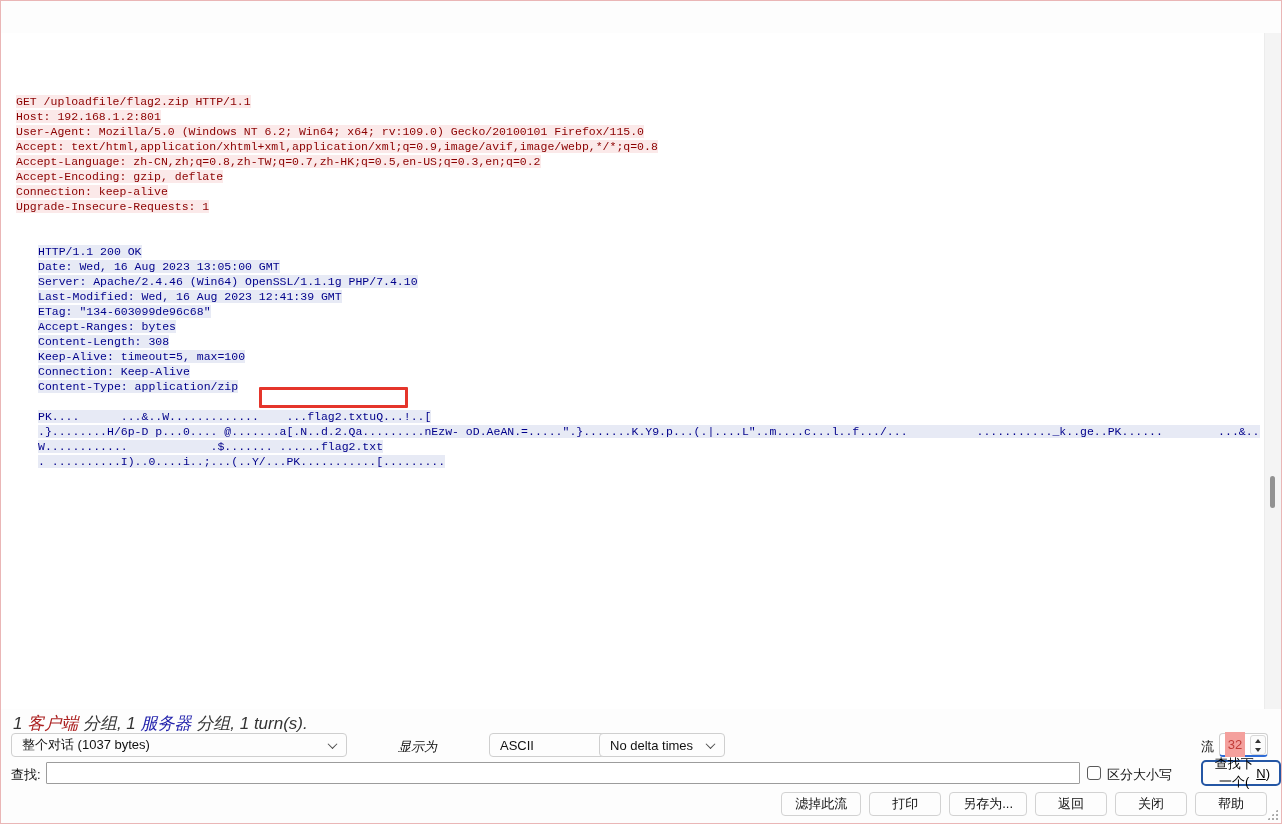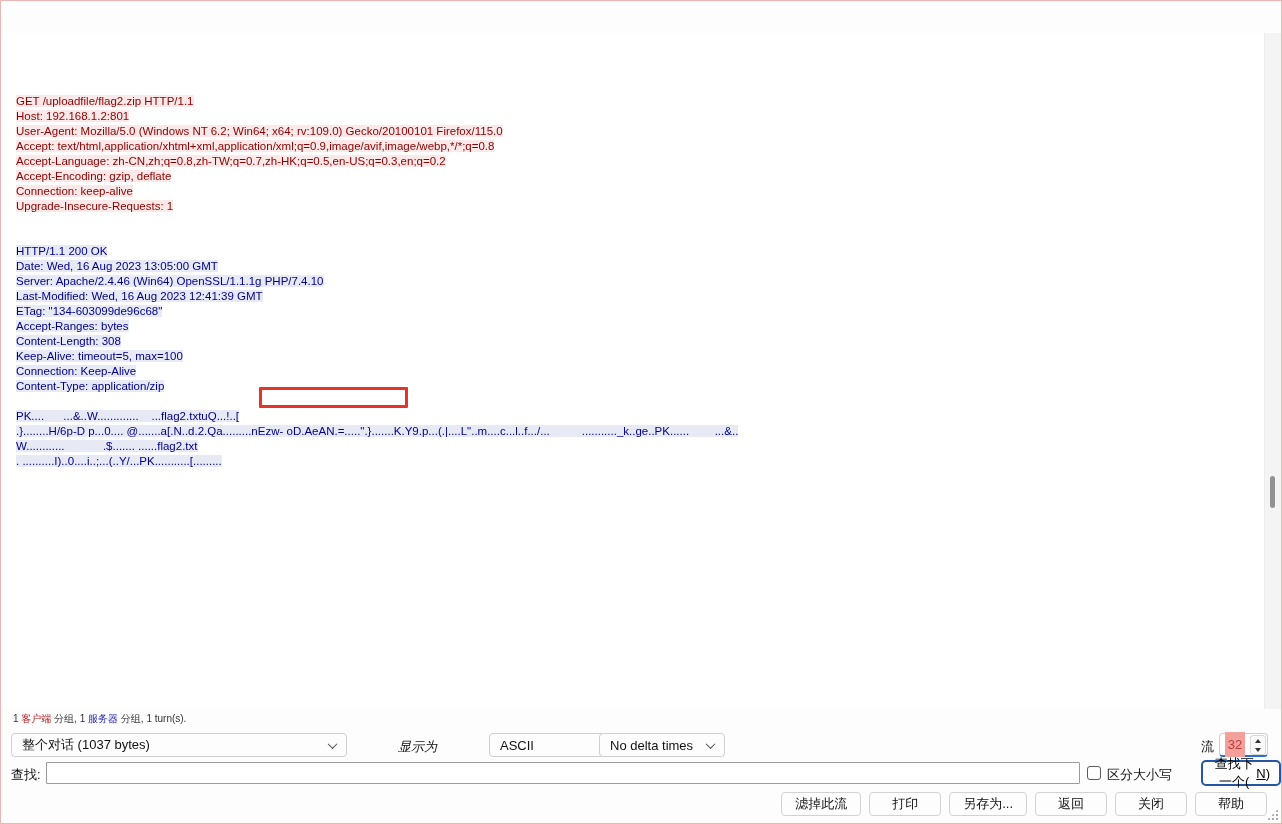--- a/index.html
+++ b/index.html
@@ -15,31 +15,31 @@
   .app-icon { width:18px; height:18px; margin:0 9px 0 11px; flex:none; }
   .title-text { font-size:12.5px; color:#1a1a1a; white-space:nowrap; }
   .win-controls { margin-left:auto; display:flex; height:100%; }
   .win-btn { width:46px; height:100%; display:flex; align-items:center; justify-content:center; cursor:default; }
   .ic-min { width:11px; height:1px; background:#1a1a1a; }
   .ic-max { width:10px; height:10px; border:1.2px solid #1a1a1a; border-radius:2px; }
   .ic-close { font-size:19px; line-height:1; color:#1a1a1a; font-family:"DejaVu Sans",sans-serif; }
   
   .stream-area { position:absolute; top:32px; left:0; right:0; height:676px; background:#ffffff; }
   .stream-text { position:absolute; top:16px; left:15px; right:18px;
-    font-family:Liberation Sans, sans-serif; font-size:11.5px; line-height:15px;
+    font-family:Liberation Mono, monospace; font-size:11.5px; line-height:15px;
     white-space:pre; overflow:hidden; }
   .line { height:15px; }
   .line.req span { background:var(--request-bg,#fbe9e9); color:var(--request-text,#8b0000); }
-  .line.res span { background:var(--response-bg,#e7eaf5); color:var(--response-text,#00008b); }
+  .line.res span { background:var(--response-bg,#e7eaf5); color:var(--response-text,#00008b);margin-left:22px; }
   .scrollbar { position:absolute; top:0; right:0; width:17px; height:676px; background:#f4f4f4; border-left:1px solid #ececec; }
   .scroll-thumb { position:absolute; top:443px; right:6px; width:5px; height:32px; background:#929292; border-radius:3px; }
   .annotation-box { position:absolute; left:258px; top:354px; width:149px; height:21px;
     border:3px solid var(--annotation-red,#e5352b); border-radius:1px; z-index:5; }
   
-  .status-line { position:absolute; left:12px; top:711px; font-size:10px; color:#333; }
+  .status-line { position:absolute; left:12px; top:711px; font-size:17px; font-style:italic; color:#333; }
   .st-red  { color:#ab1f1f; }
   .st-blue { color:#1f1fab; }
   .combo { position:absolute; height:24px; border:1px solid #cfcfcf; border-radius:4px;
     background:#fdfdfd; font-size:13px; display:flex; align-items:center; padding:0 10px; }
   .chev { width:7px; height:7px; border-right:1.4px solid #4c4c4c; border-bottom:1.4px solid #4c4c4c;
     transform:rotate(45deg) translate(-1px,-1px); margin-left:auto; flex:none; }
   .combo-conversation { left:10px;  top:732px; width:336px; }
   .combo-showas       { left:452px; top:732px; width:134px;margin-left:36px; }
   .combo-delta        { left:598px; top:732px; width:126px; }
   .inline-label { position:absolute; font-size:13px; color:#111; }

